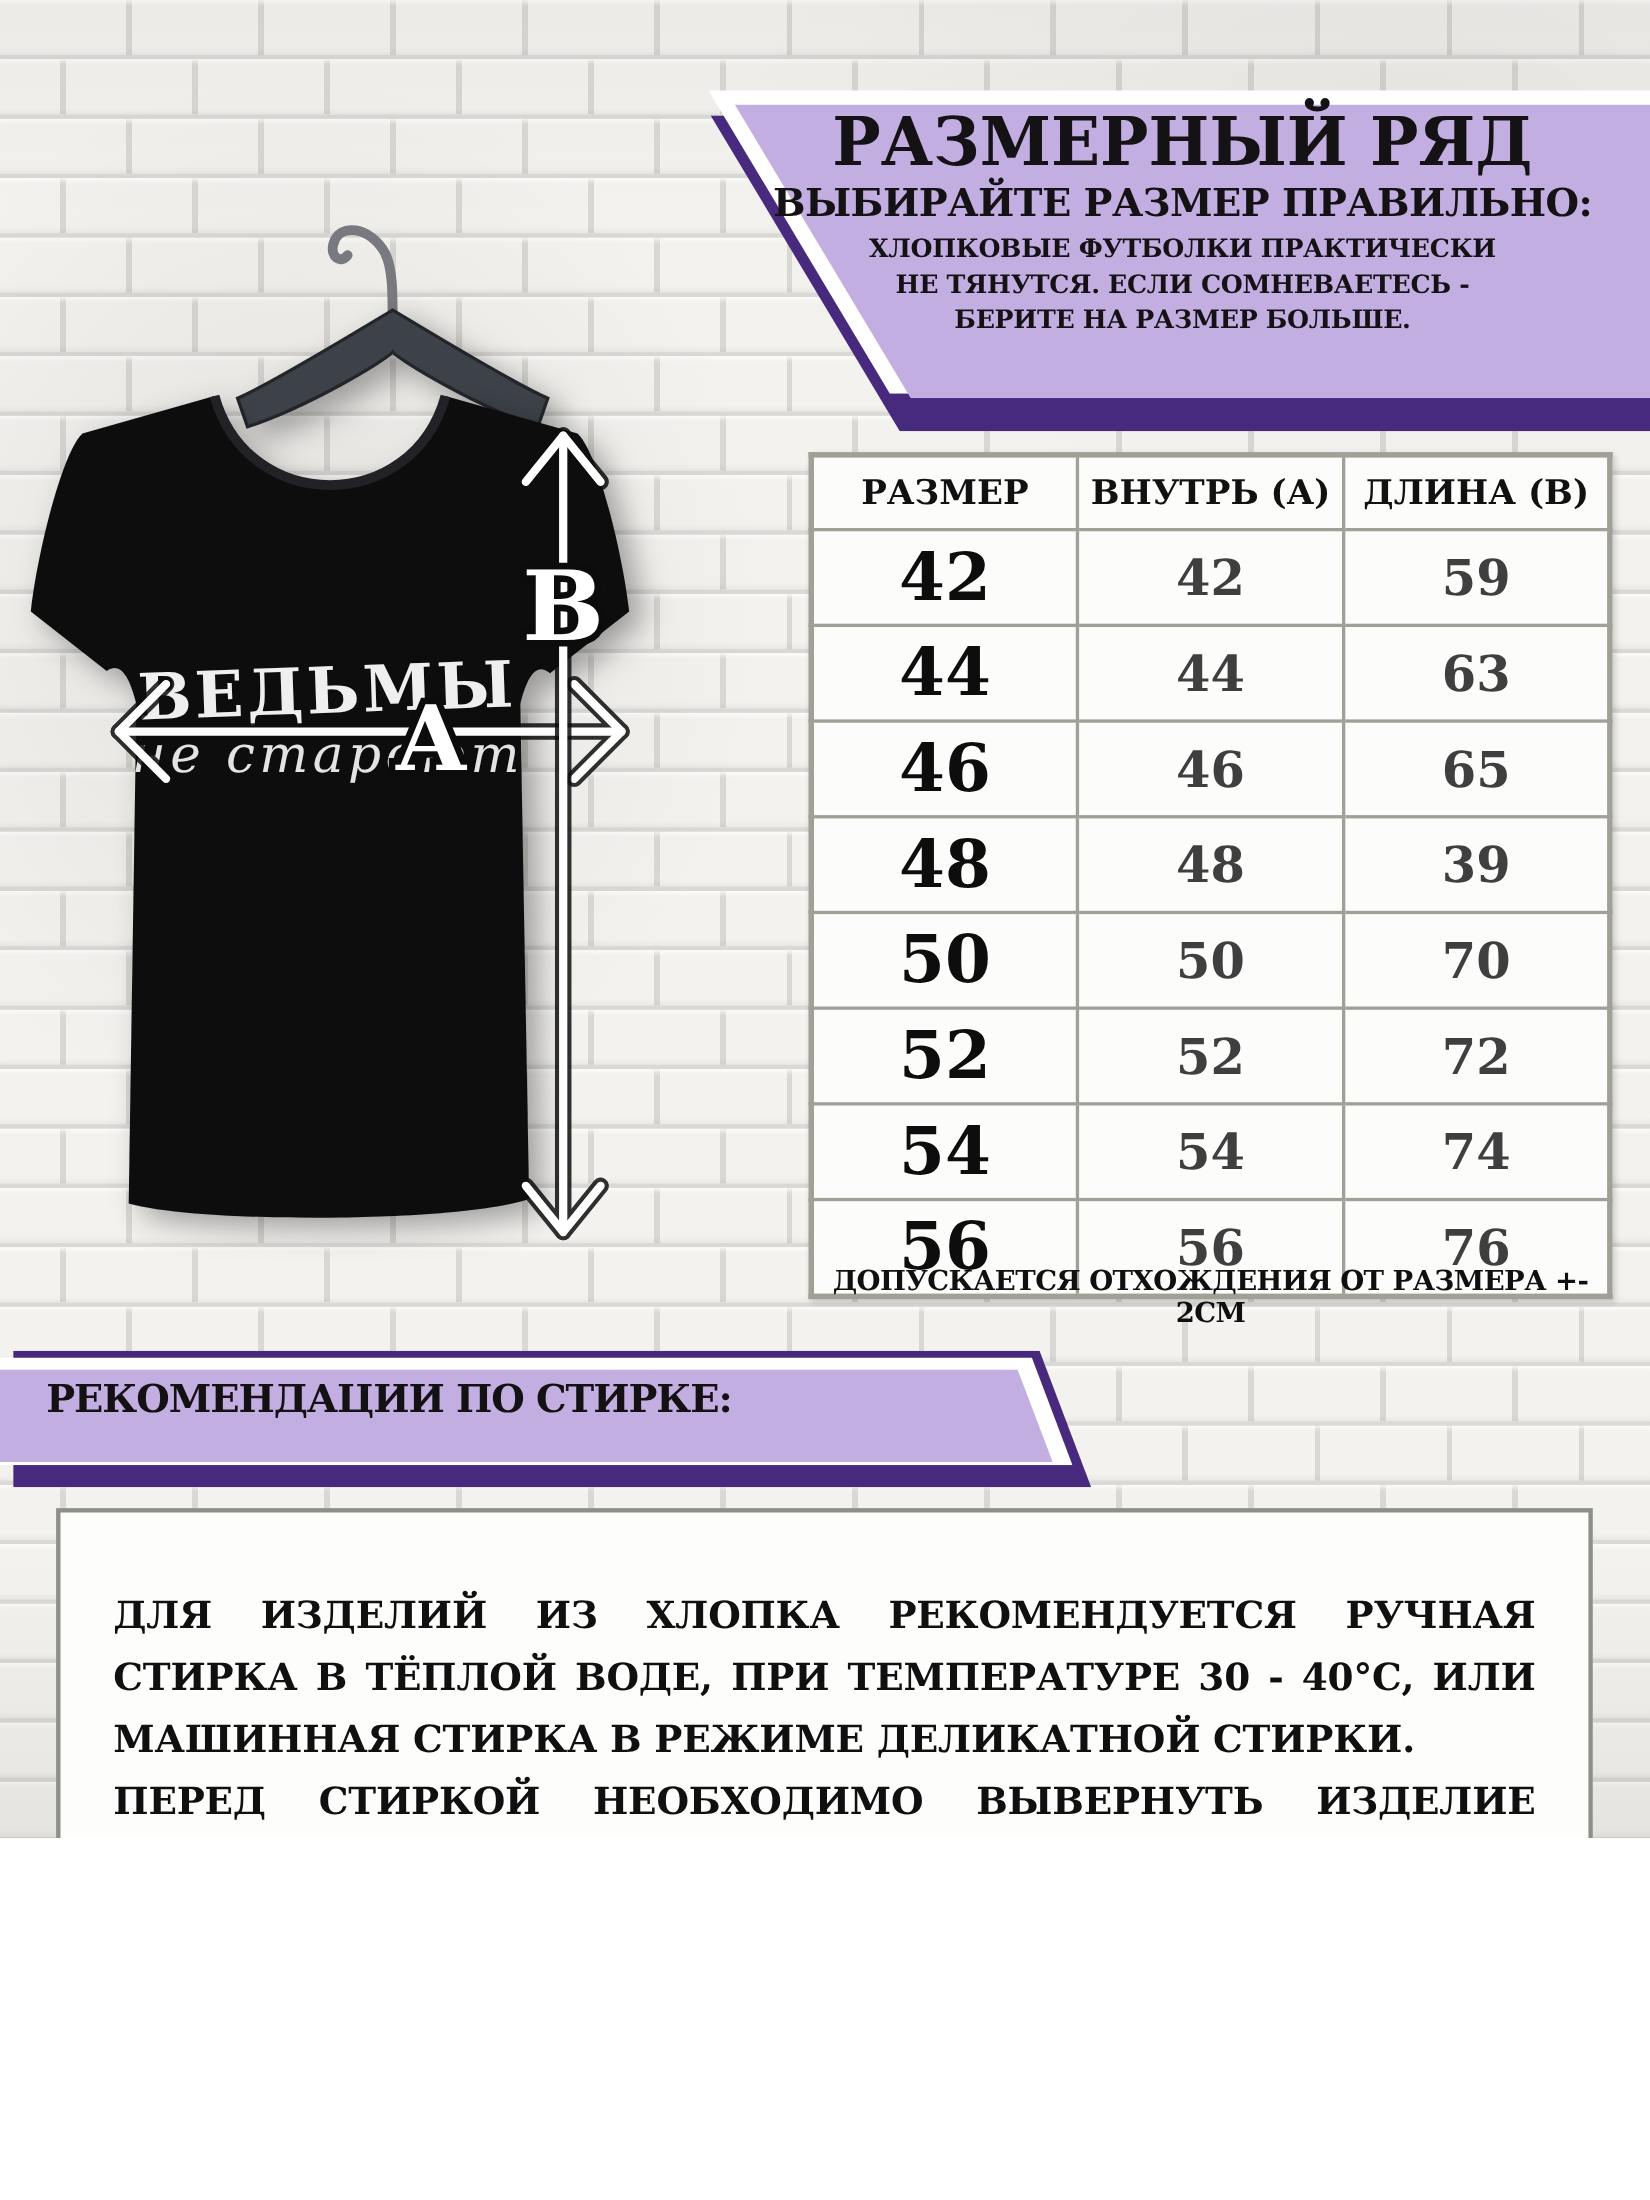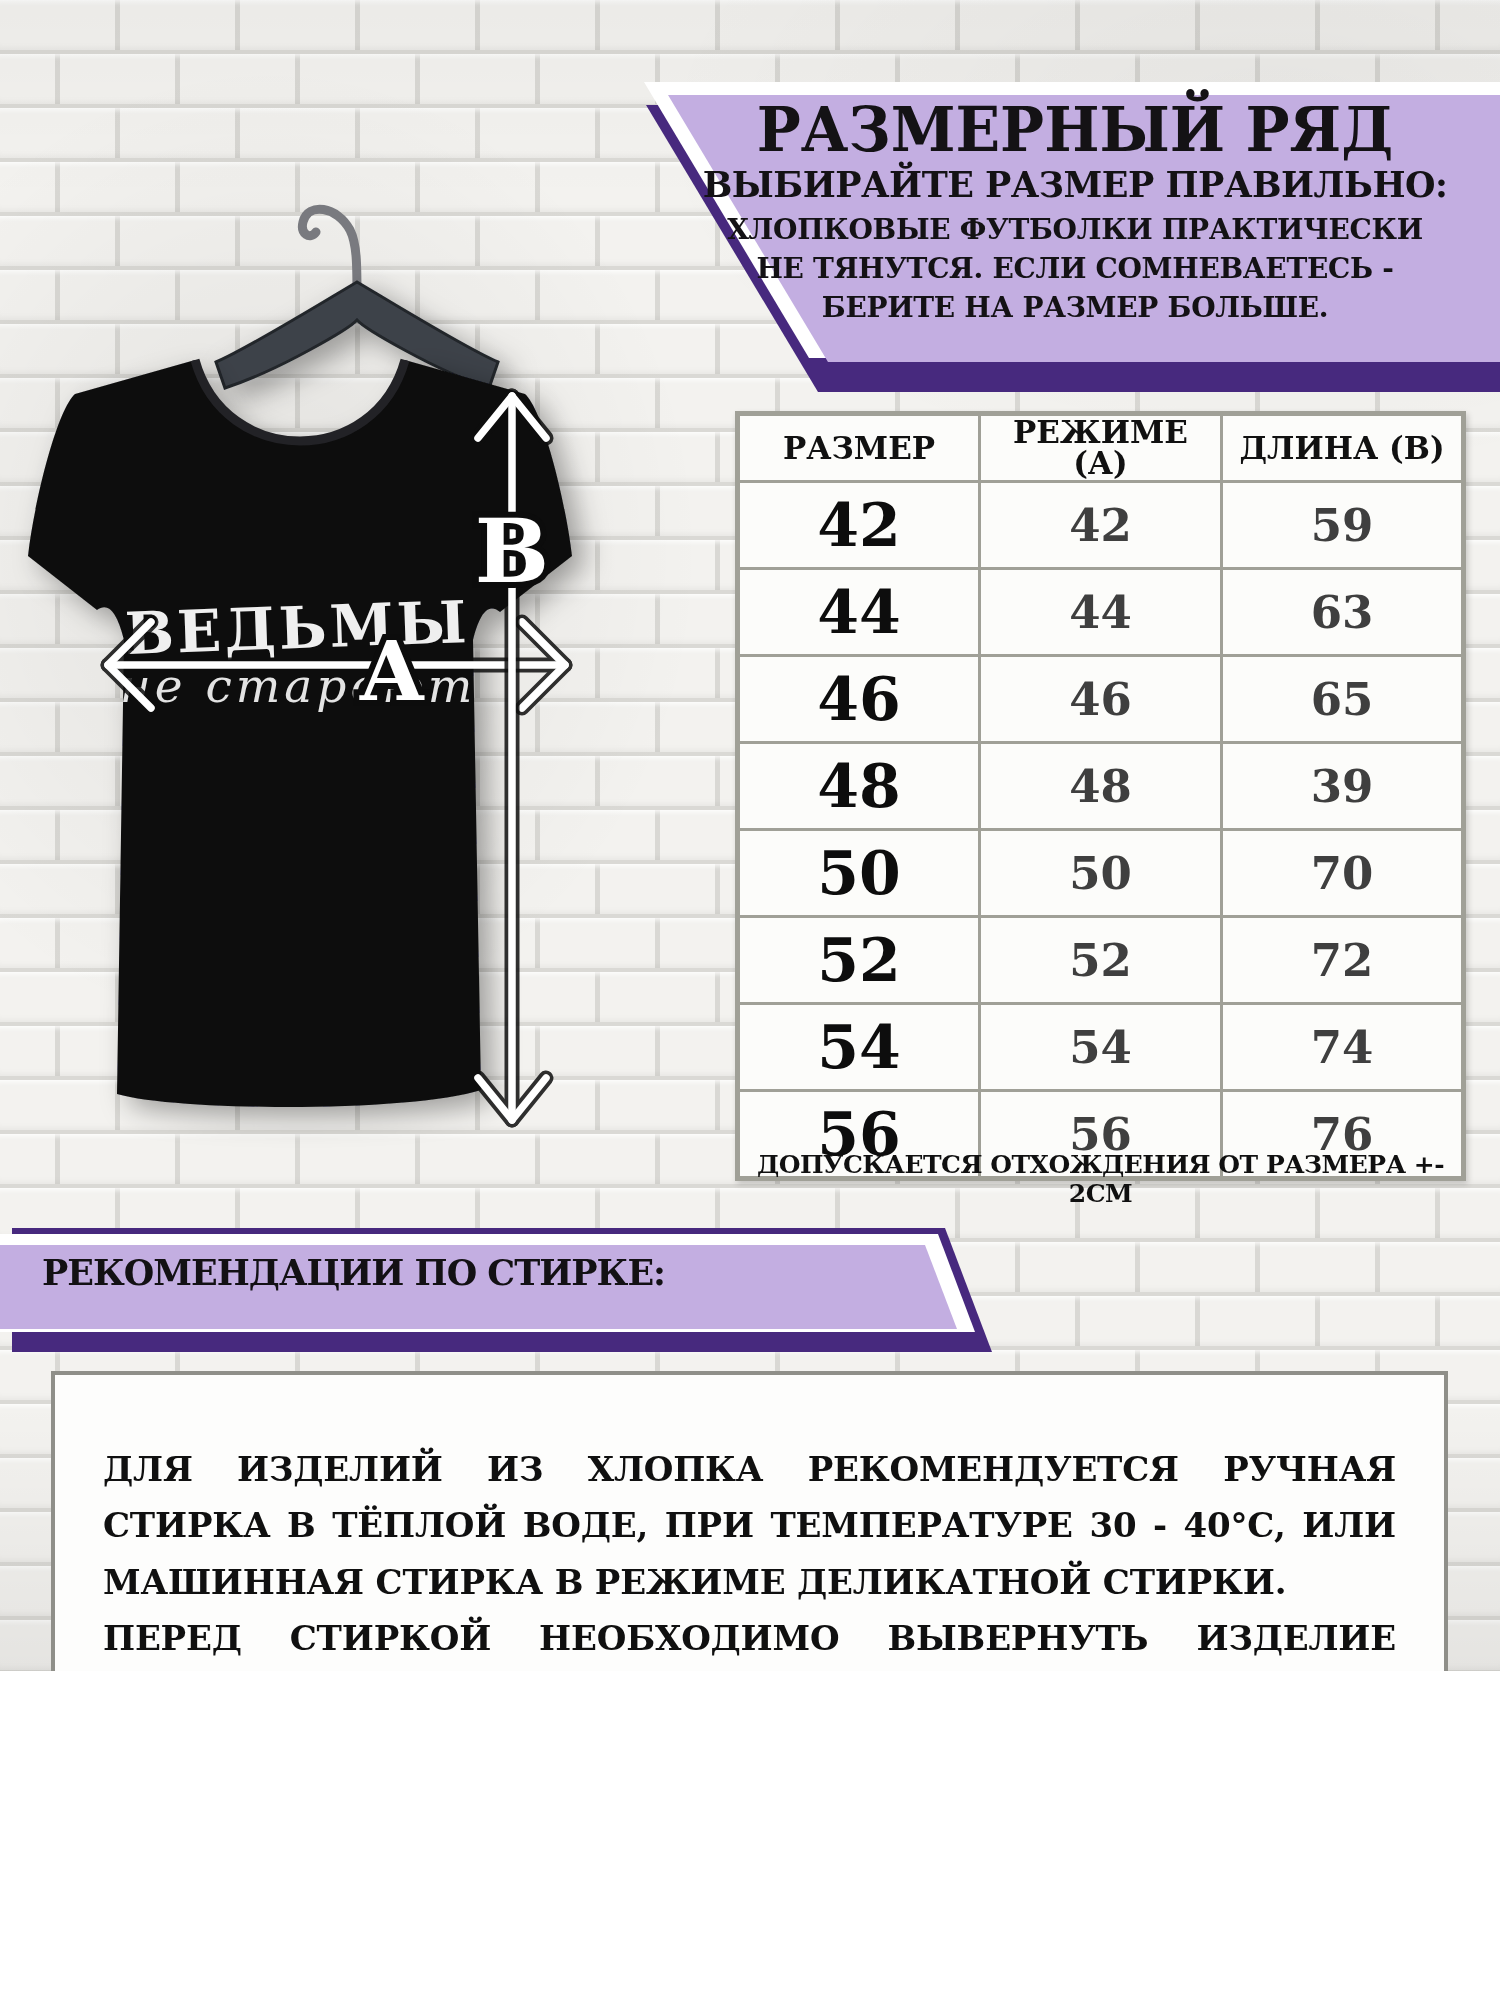--- a/index.html
+++ b/index.html
@@ -24,21 +24,21 @@
   #top-banner-white  {background:#ffffff;clip-path:polygon(644px 82px,1500px 82px,1500px 358px,809px 358px);}
   #top-banner-purple {background:#c3aee1;clip-path:polygon(668px 95px,1500px 95px,1500px 362px,828px 362px);}
   #wash-banner-dark  {background:#47297e;clip-path:polygon(12px 1228px,945px 1228px,992px 1352px,12px 1352px);}
   #wash-banner-white {background:#ffffff;clip-path:polygon(0px 1234px,938px 1234px,975px 1332px,0px 1332px);}
   #wash-banner-purple{background:#c3aee1;clip-path:polygon(0px 1245px,925px 1245px,957px 1329px,0px 1329px);}
 
   
   .banner-text{position:absolute;left:650px;top:96px;width:850px;text-align:center;color:#141215;}
   .banner-title{font-size:61px;font-weight:bold;letter-spacing:0px;line-height:1.12;transform:scaleX(0.96);}
   .banner-subtitle{font-size:35px;font-weight:bold;margin-top:0;letter-spacing:-0.5px;}
-  .banner-note{font-size:28px;font-weight:bold;line-height:1.38;margin-top:6px;letter-spacing:-0.3px;}
+  .banner-note{font-size:23px;font-weight:bold;line-height:1.38;margin-top:6px;letter-spacing:-0.3px;}
 
   
   #size-table{position:absolute;left:735px;top:411px;width:731px;border-collapse:collapse;
       table-layout:fixed;background:transparent;border:5px solid #a0a097;
       box-shadow:2px 3px 6px rgba(0,0,0,0.18);}
   #size-table th, #size-table td{border:3px solid #a0a097;text-align:center;vertical-align:middle;
       background:#fcfcfa;line-height:1;}
   #size-table th{height:62px;font-size:31px;font-weight:bold;color:#111;}
   #size-table td.c-size{height:82px;font-size:60px;font-weight:bold;color:#0d0d0d;}
   #size-table td.c-val{height:82px;font-size:45px;font-weight:bold;color:#3f3f3f;}
@@ -119,21 +119,21 @@
       <div>ХЛОПКОВЫЕ ФУТБОЛКИ ПРАКТИЧЕСКИ</div>
       <div>НЕ ТЯНУТСЯ. ЕСЛИ СОМНЕВАЕТЕСЬ -</div>
       <div>БЕРИТЕ НА РАЗМЕР БОЛЬШЕ.</div>
     </div>
   </div>
 
   <table id="size-table">
     <thead>
       <tr>
         <th>РАЗМЕР</th>
-        <th>РЕЖИМЕ (А)</th>
+        <th>ВНУТРЬ (А)</th>
         <th>ДЛИНА (В)</th>
       </tr>
     </thead>
     <tbody id="size-rows">
         <tr>
           <td class="c-size">42</td>
           <td class="c-val">42</td>
           <td class="c-val">59</td>
         </tr>
         <tr>

